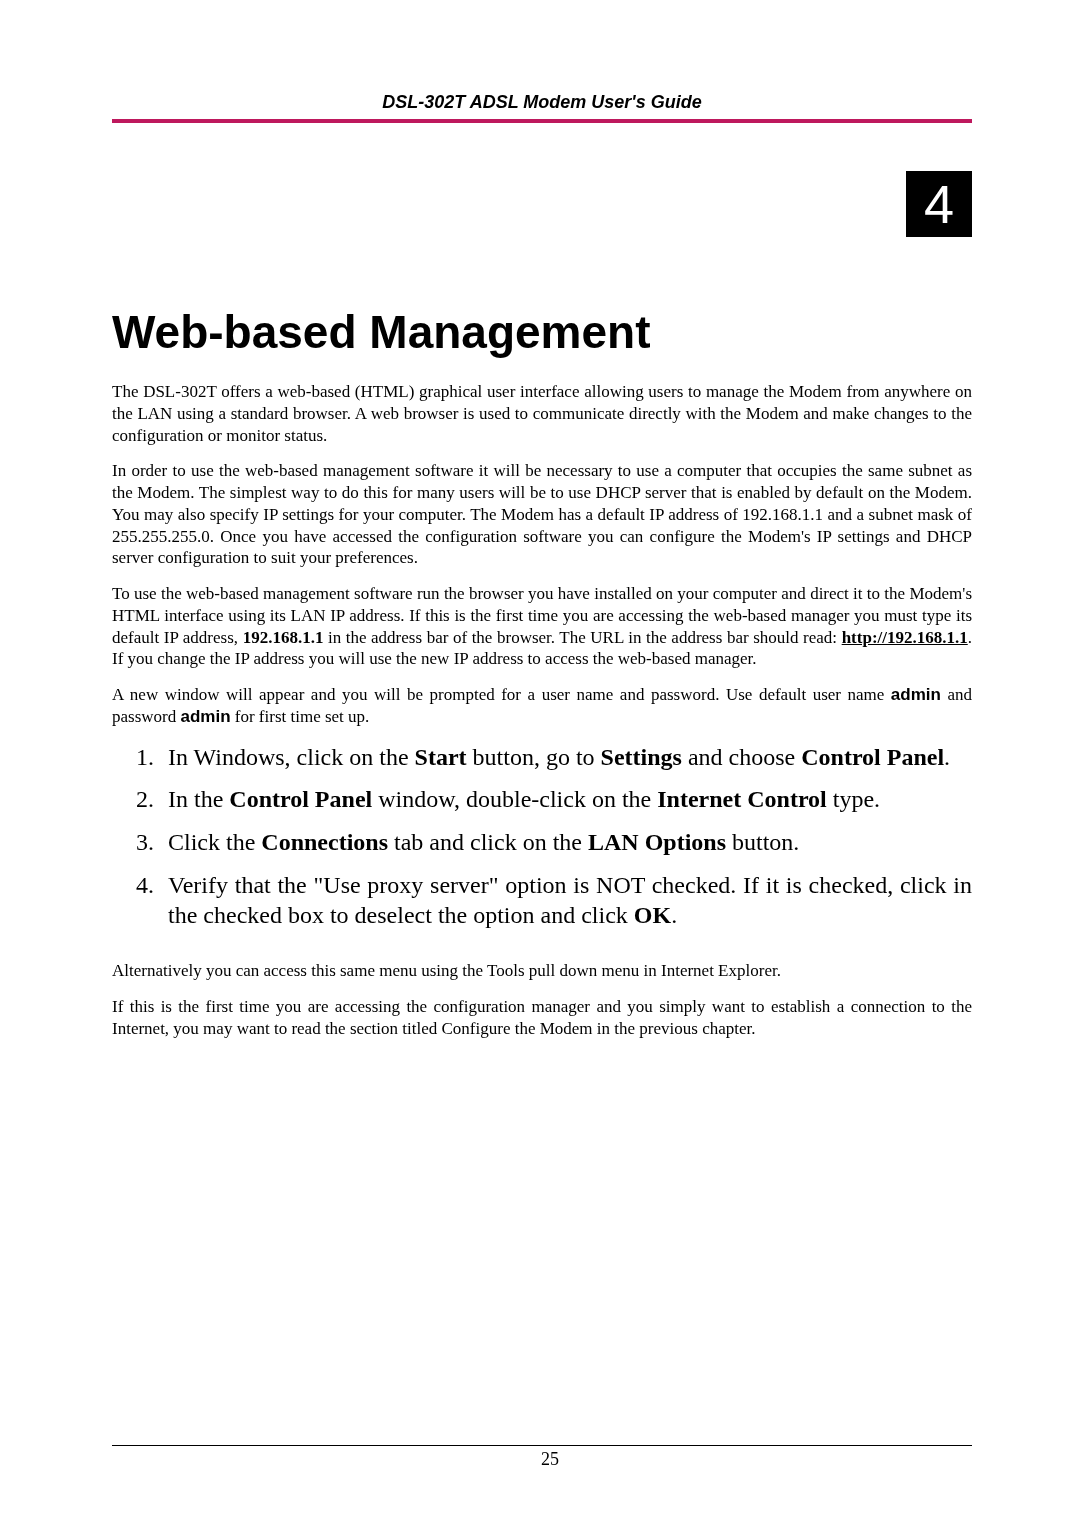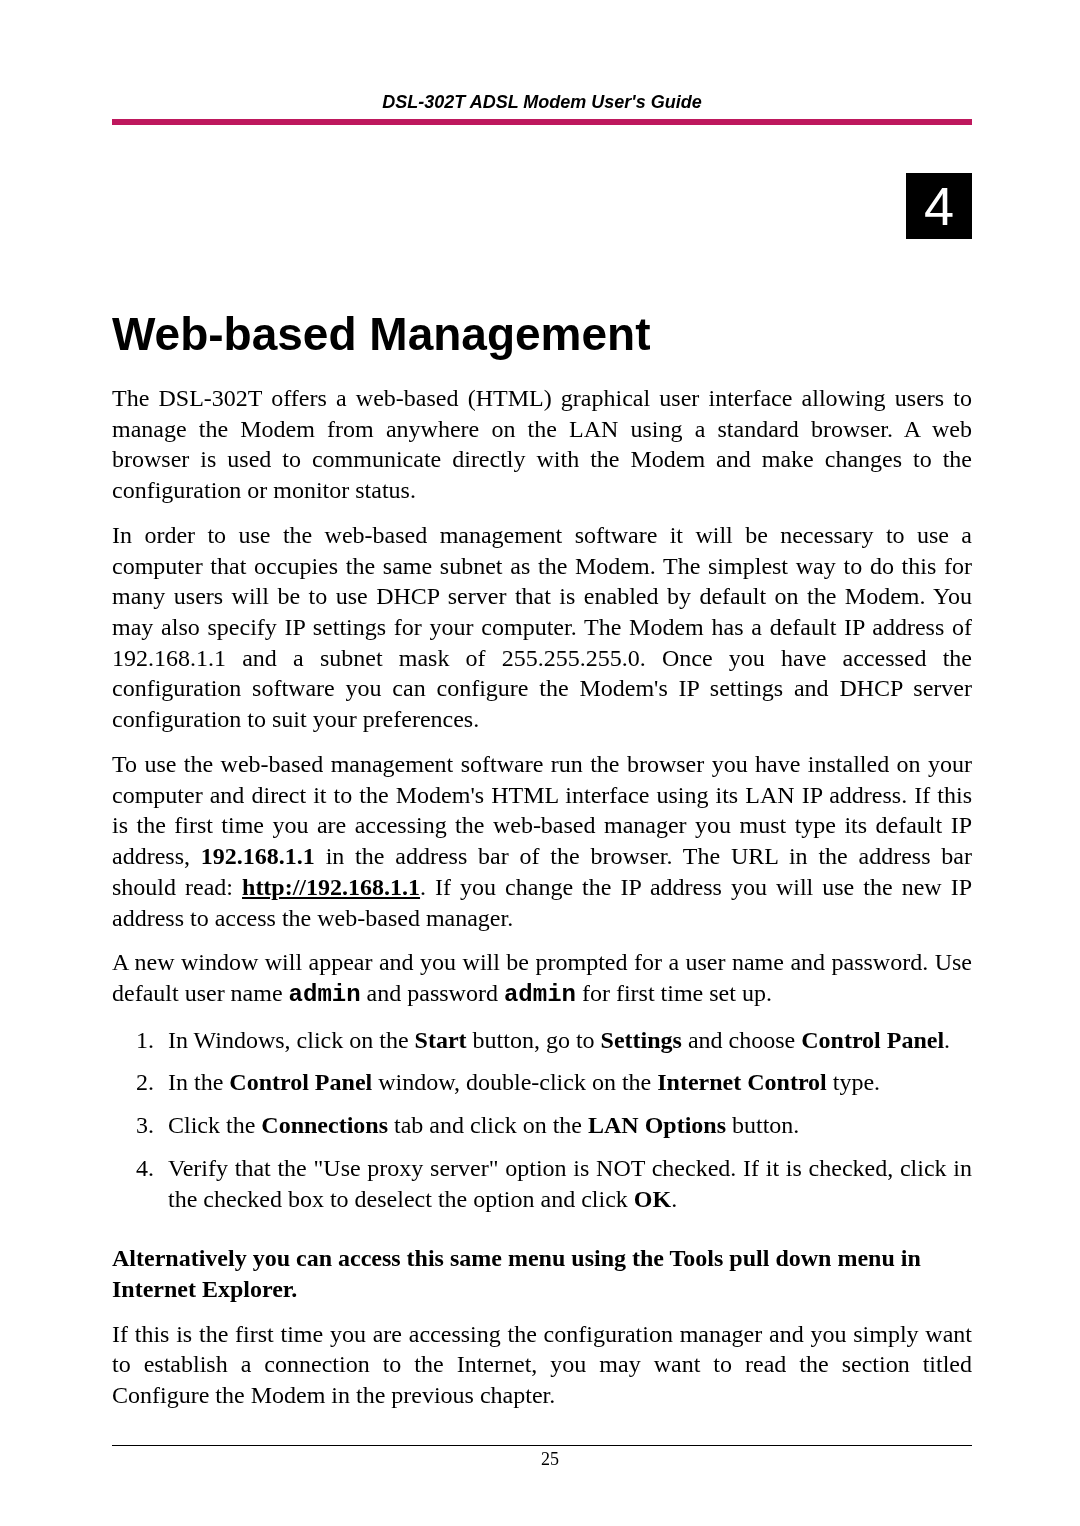--- a/index.html
+++ b/index.html
@@ -14,21 +14,21 @@
     .page {
       padding: 92px 108px 60px 112px;
     }
     .header-title {
       font-family: Arial, Helvetica, sans-serif;
       font-weight: bold;
       font-style: italic;
       font-size: 18px;
       text-align: center;
       padding-bottom: 6px;
-      border-bottom: 6px solid #be185d;
+      border-bottom: 4px solid #be185d;
       margin-bottom: 48px;
     }
     .chapter-box {
       width: 66px;
       height: 66px;
       background: #000;
       color: #fff;
       font-family: Arial, Helvetica, sans-serif;
       font-size: 54px;
       line-height: 66px;
@@ -43,37 +43,37 @@
       margin-bottom: 22px;
     }
     h2.section-title {
       font-family: Arial, Helvetica, sans-serif;
       font-weight: bold;
       font-size: 24px;
       margin-top: 20px;
       margin-bottom: 18px;
     }
     p.para {
-      font-size: 24px;
+      font-size: 17px;
       line-height: 1.28;
       margin-bottom: 14px;
       text-align: justify;
     }
     ol.steps {
       margin: 6px 0 29px 48px;
       font-size: 24px;
       line-height: 1.28;
     }
     ol.steps li {
       margin-bottom: 12px;
       padding-left: 8px;
       text-align: justify;
     }
     .bold { font-weight: bold; }
-    .mono { font-family: Liberation Mono, monospace; font-weight: bold; }
+    .mono { font-family: Liberation Sans, sans-serif; font-weight: bold; }
     .url { font-weight: bold; text-decoration: underline; }
     .footer-line {
       position: absolute;
       bottom: 80px;
       left: 112px;
       right: 108px;
       border-top: 1.5px solid #000;
     }
     .page-num {
       position: absolute;
@@ -117,19 +117,19 @@
       <span>In the </span><span class="bold">Control Panel</span><span> window, double-click on the </span><span class="bold">Internet Control</span><span> type.</span>
     </li>
     <li>
       <span>Click the </span><span class="bold">Connections</span><span> tab and click on the </span><span class="bold">LAN Options</span><span> button.</span>
     </li>
     <li>
       <span>Verify that the "Use proxy server" option is NOT checked. If it is checked, click in the checked box to deselect the option and click </span><span class="bold">OK</span><span>.</span>
     </li>
   </ol>
 
-  <p class="para" style="text-align:left;font-weight:bold;">Alternatively you can access this same menu using the Tools pull down menu in Internet Explorer.</p>
+  <p class="para" style="text-align:left;">Alternatively you can access this same menu using the Tools pull down menu in Internet Explorer.</p>
 
   <p class="para">If this is the first time you are accessing the configuration manager and you simply want to establish a connection to the Internet, you may want to read the section titled Configure the Modem in the previous chapter.</p>
 </div>
 
 <div class="footer-line"></div>
 <div class="page-num">25</div>
 
 </body></html>

